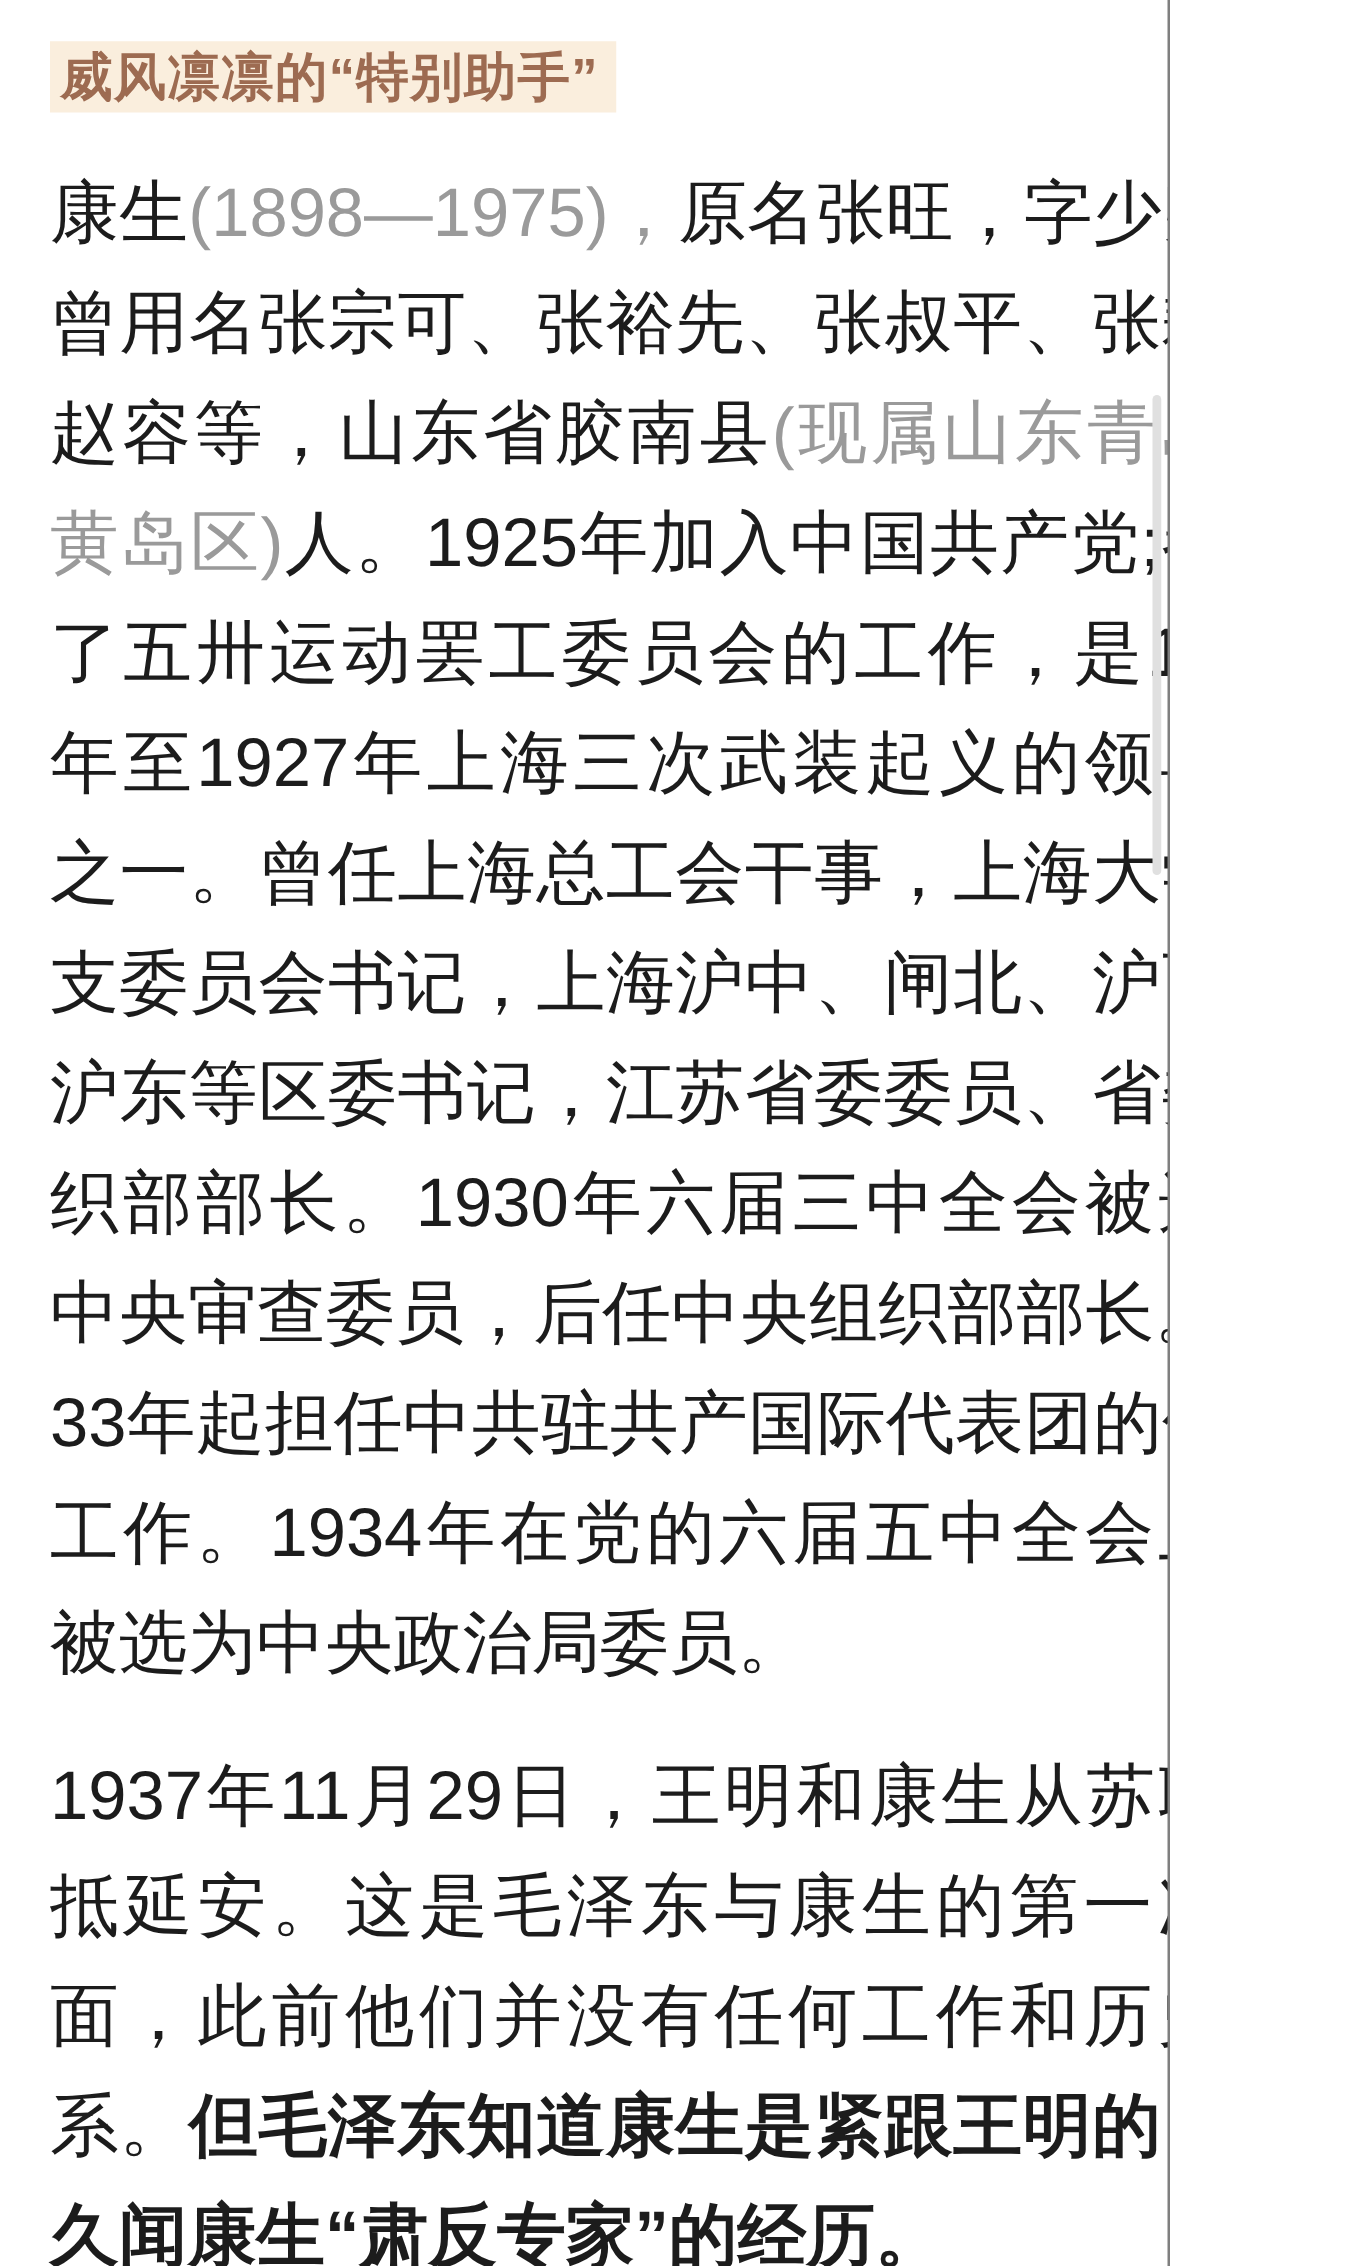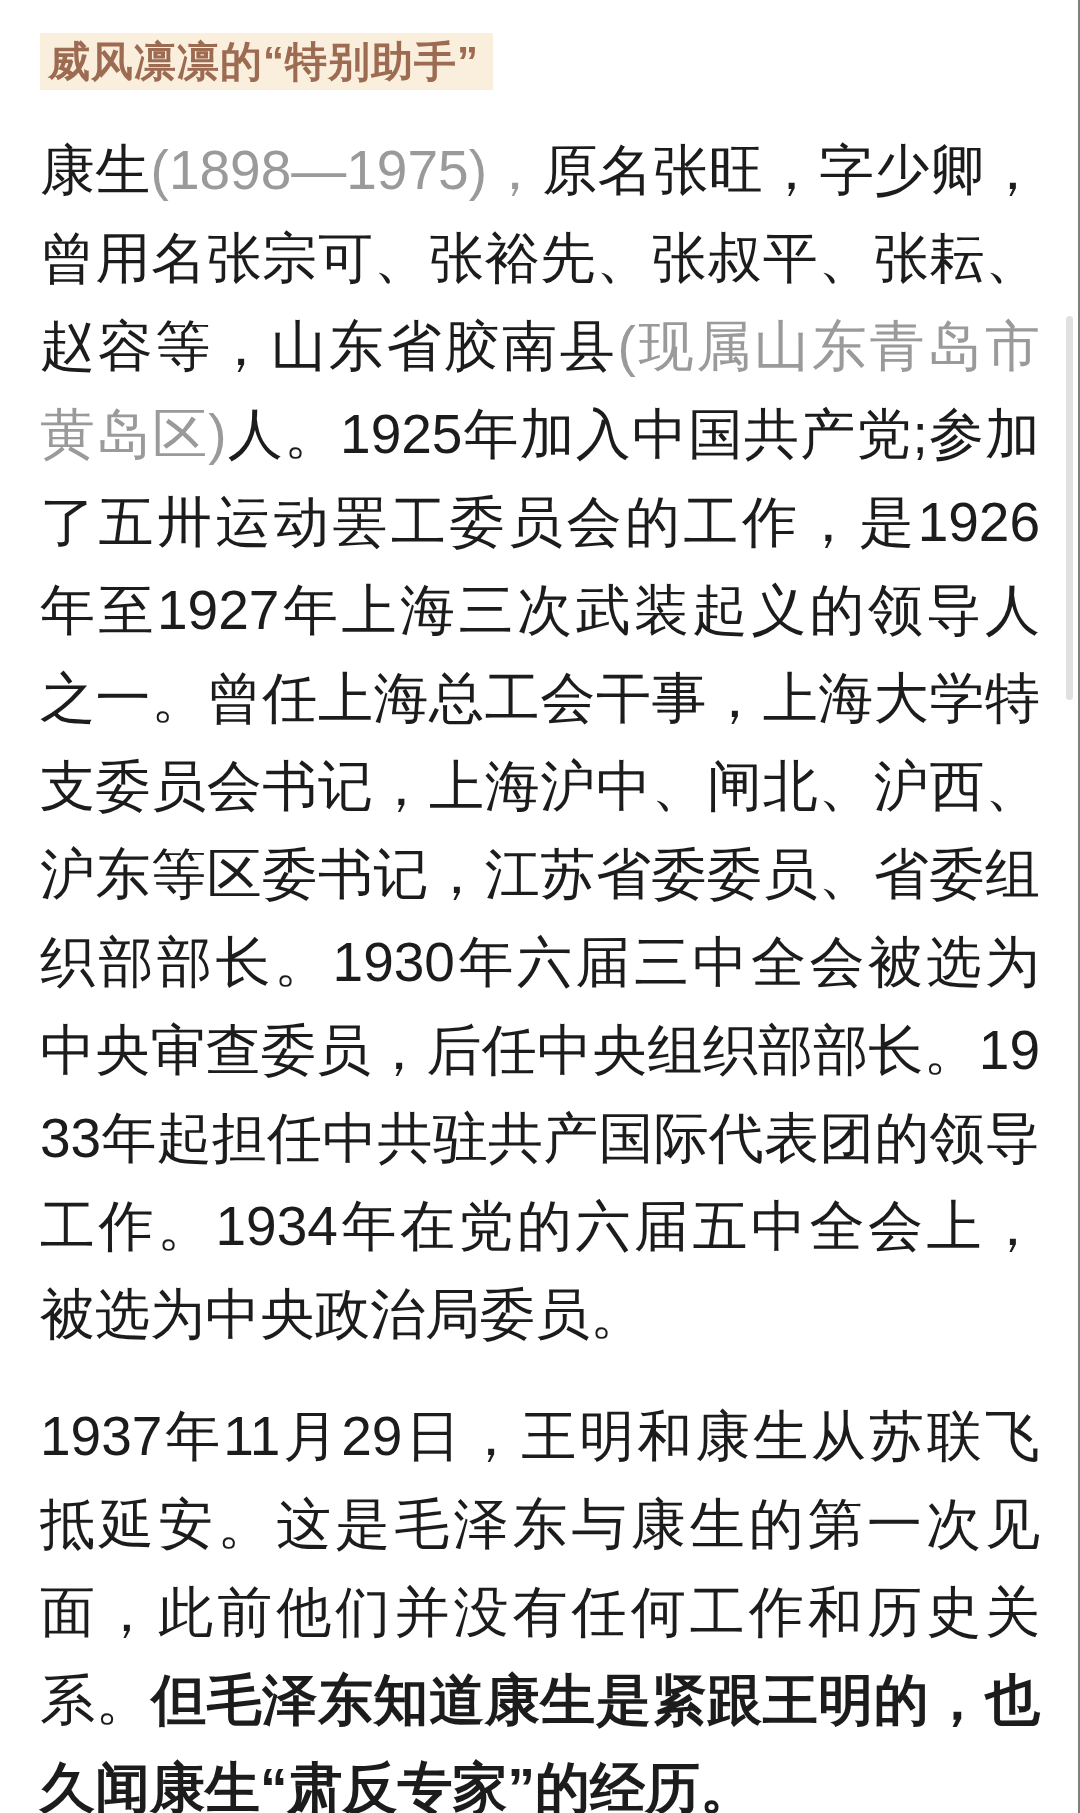--- a/index.html
+++ b/index.html
@@ -10,21 +10,21 @@
     --muted-color: #9a9a9a;
     --thumb-color: #e0e0e0;
     --edge-color: #7f7f7f;
   }
   * { box-sizing: border-box; }
   html, body { margin: 0; padding: 0; background: #ffffff; }
   body { font-family: "Liberation Sans", "DejaVu Sans", sans-serif; }
 
   .page {
     position: relative;
-    width: 1080px;
+    width: 936px;
     height: 1813px;
     background: var(--page-bg);
     overflow: hidden;
   }
 
   .screen-edge-line {
     position: absolute;
     top: 0;
     right: 0;
     width: 2px;

